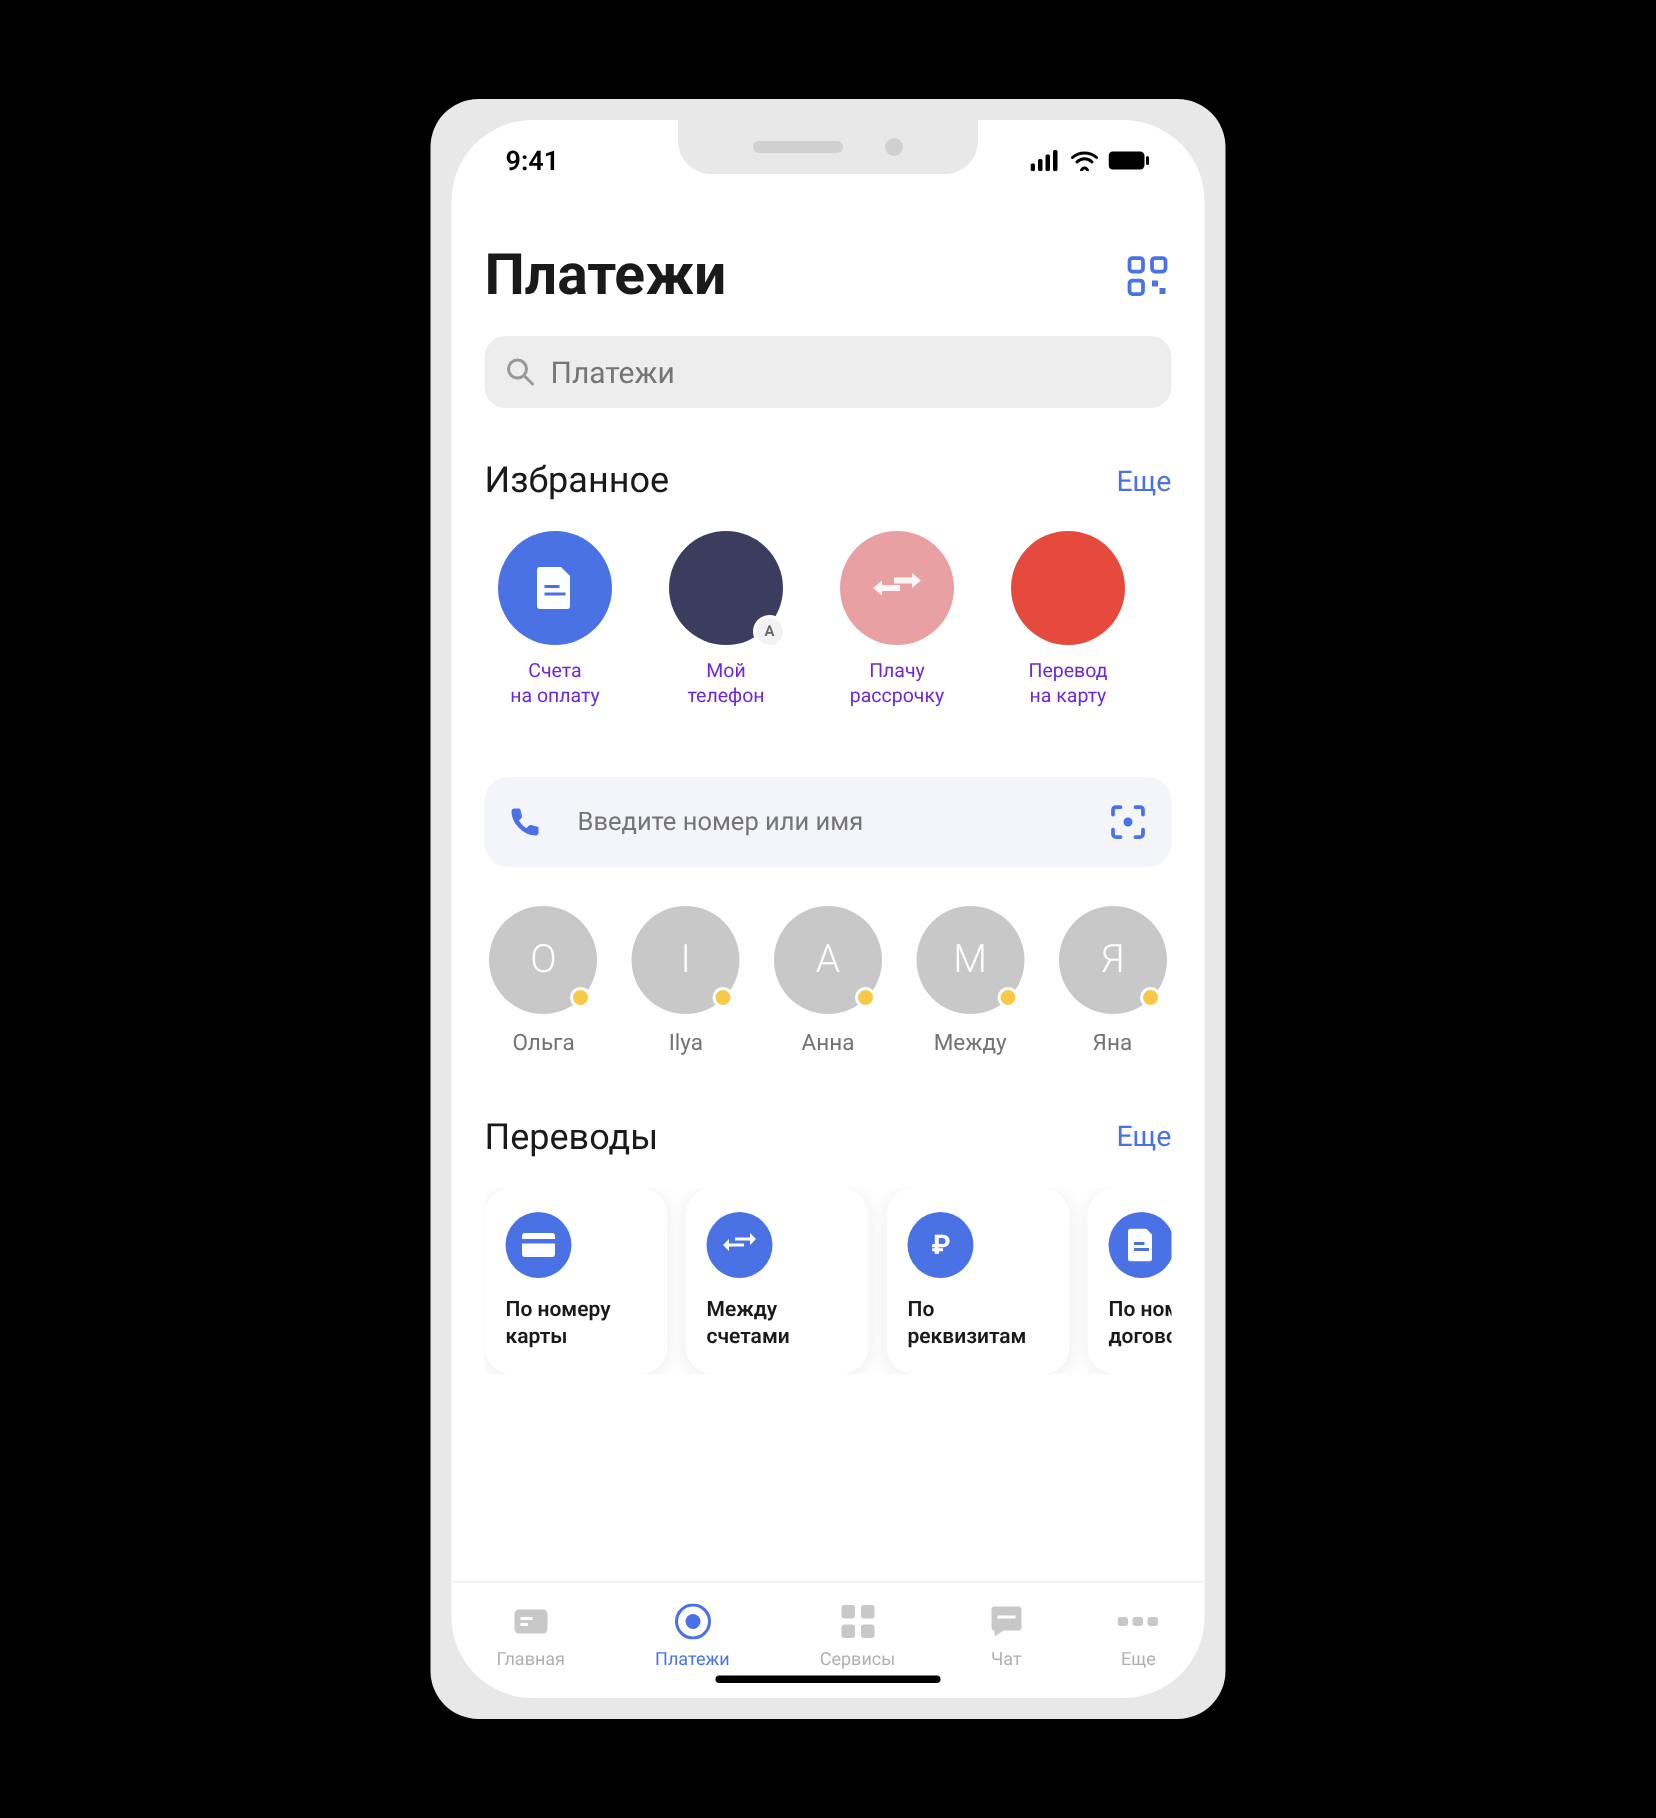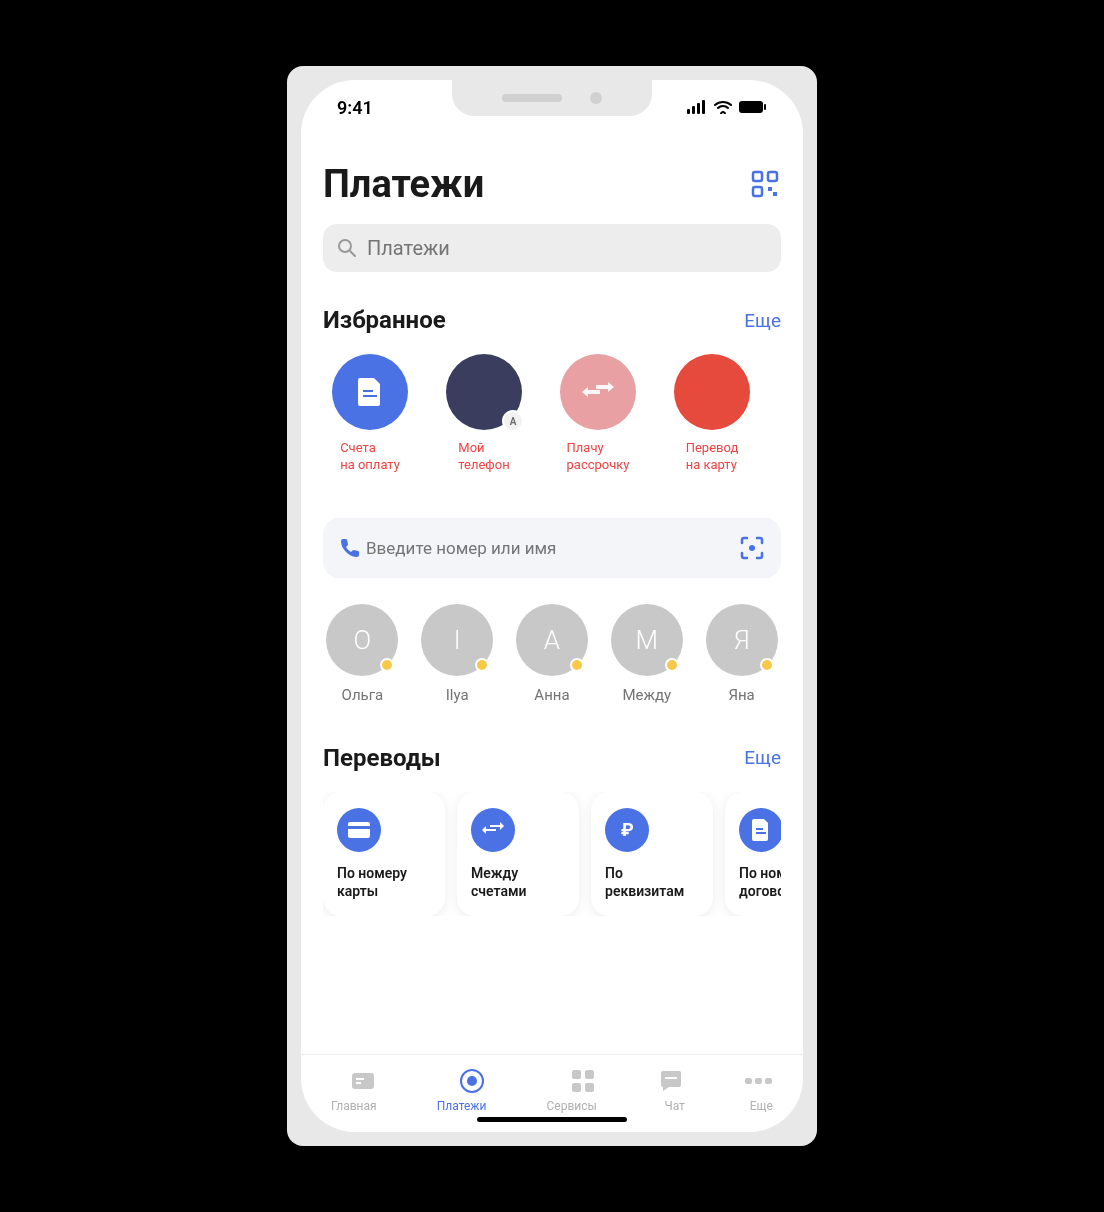--- a/index.html
+++ b/index.html
@@ -1,56 +1,56 @@
 <!DOCTYPE html>
 <html><head>
 <meta charset="utf-8">
 <style>
 *{margin:0;padding:0;box-sizing:border-box;font-family:-apple-system,BlinkMacSystemFont,'Segoe UI',Roboto,sans-serif}
 body{background:#000;display:flex;justify-content:center;align-items:center;min-height:1212px;width:1104px}
-.phone-frame{width:530px;height:1080px;background:#e8e8e8;border-radius:16px;padding:14px;box-shadow:0 20px 60px rgba(0,0,0,.4)}
+.phone-frame{width:530px;height:1080px;background:#e8e8e8;border-radius:32px;padding:14px;box-shadow:0 20px 60px rgba(0,0,0,.4)}
 .phone-screen{width:100%;height:100%;background:#fff;border-radius:54px;overflow:hidden;position:relative;display:flex;flex-direction:column}
 .notch{position:absolute;top:0;left:50%;transform:translateX(-50%);width:200px;height:36px;background:#e8e8e8;border-radius:0 0 22px 22px;z-index:10;display:flex;align-items:center;justify-content:center;gap:28px}
 .notch-speaker{width:60px;height:8px;background:#d0d0d0;border-radius:4px}
 .notch-camera{width:12px;height:12px;background:#d0d0d0;border-radius:50%}
 .status-bar{height:54px;display:flex;justify-content:space-between;align-items:center;padding:0 36px;font-weight:600;font-size:18px}
 .status-right{display:flex;gap:6px;align-items:center}
 .status-right svg{display:block}
 .content{flex:1;overflow-y:auto;padding:0 22px}
 .header-row{display:flex;justify-content:space-between;align-items:center;margin-top:28px;margin-bottom:18px}
 .page-title{font-size:38px;font-weight:700;color:#1a1a1a}
 .qr-btn{width:32px;height:32px;display:flex;align-items:center;justify-content:center}
 .search-bar{background:#ededed;border-radius:14px;height:48px;display:flex;align-items:center;padding:0 14px;gap:10px;margin-bottom:34px}
 .search-bar input{border:none;background:transparent;font-size:20px;color:#999;outline:none;flex:1}
 .section-header{display:flex;justify-content:space-between;align-items:center;margin-bottom:20px}
-.section-title{font-size:24px;font-weight:700;color:#1a1a1a}
+.section-title{font-size:24px;font-weight:400;color:#1a1a1a}
 .more-link{font-size:19px;color:#4a72e5;font-weight:400}
 .fav-row{display:flex;gap:20px;margin-bottom:44px}
 .fav-item{display:flex;flex-direction:column;align-items:center;width:94px;cursor:pointer}
 .fav-circle{width:76px;height:76px;border-radius:50%;display:flex;align-items:center;justify-content:center;margin-bottom:10px;position:relative}
 .fav-circle.blue{background:#4a72e5}
 .fav-circle.navy{background:#3a3d5e}
 .fav-circle.red{background:#e54a3d}
 .fav-circle.pink{background:#e8a0a3}
 .fav-badge{position:absolute;bottom:-2px;right:-2px;width:22px;height:22px;background:#f2f2f2;border-radius:50%;border:2px solid #fff;display:flex;align-items:center;justify-content:center;font-size:10px;color:#666;font-weight:600}
-.fav-label{font-size:13px;color:#ef4444;text-align:left;line-height:1.3}
-.phone-input-wrap{background:#f4f5f9;border-radius:16px;height:60px;display:flex;align-items:center;padding:0 16px;gap:5px;margin-bottom:26px}
+.fav-label{font-size:13px;color:#6d28d9;text-align:center;line-height:1.3}
+.phone-input-wrap{background:#f4f5f9;border-radius:16px;height:60px;display:flex;align-items:center;padding:0 16px;gap:24px;margin-bottom:26px}
 .phone-input-wrap input{border:none;background:transparent;font-size:17px;color:#999;outline:none;flex:1}
 .contacts-row{display:flex;gap:16px;margin-bottom:40px}
 .contact-item{display:flex;flex-direction:column;align-items:center;width:80px;cursor:pointer}
 .contact-avatar{width:72px;height:72px;border-radius:50%;background:#c8c8c8;display:flex;align-items:center;justify-content:center;color:#fff;font-size:26px;font-weight:300;position:relative;margin-bottom:10px}
 .contact-dot{position:absolute;bottom:4px;right:4px;width:14px;height:14px;background:#f7c948;border-radius:50%;border:2px solid #fff}
 .contact-name{font-size:15px;color:#737373}
 .transfer-row{display:flex;gap:12px;overflow-x:hidden;margin-bottom:20px}
 .transfer-card{min-width:122px;background:#fff;border-radius:18px;padding:16px 14px;box-shadow:0 2px 12px rgba(0,0,0,.08);display:flex;flex-direction:column;cursor:pointer}
 .transfer-card.last{min-width:100px}
 .transfer-icon{width:44px;height:44px;background:#4a72e5;border-radius:50%;display:flex;align-items:center;justify-content:center;margin-bottom:12px}
 .transfer-label{font-size:14px;font-weight:600;color:#1a1a1a;line-height:1.3}
 .tab-bar{height:78px;border-top:1px solid #eee;display:flex;justify-content:space-around;align-items:center;padding-bottom:8px}
-.tab-item{display:flex;flex-direction:column;align-items:flex-end;gap:4px;cursor:pointer}
+.tab-item{display:flex;flex-direction:column;align-items:center;gap:4px;cursor:pointer}
 .tab-icon{width:28px;height:28px;display:flex;align-items:center;justify-content:center}
 .tab-label{font-size:12px;color:#b0b0b0}
 .tab-item.active .tab-label{color:#4a72e5}
 .home-indicator{position:absolute;bottom:10px;left:50%;transform:translateX(-50%);width:150px;height:5px;background:#000;border-radius:3px}
 </style>
 </head>
 <body>
 
 <div class="phone-frame">
 <div class="phone-screen">

